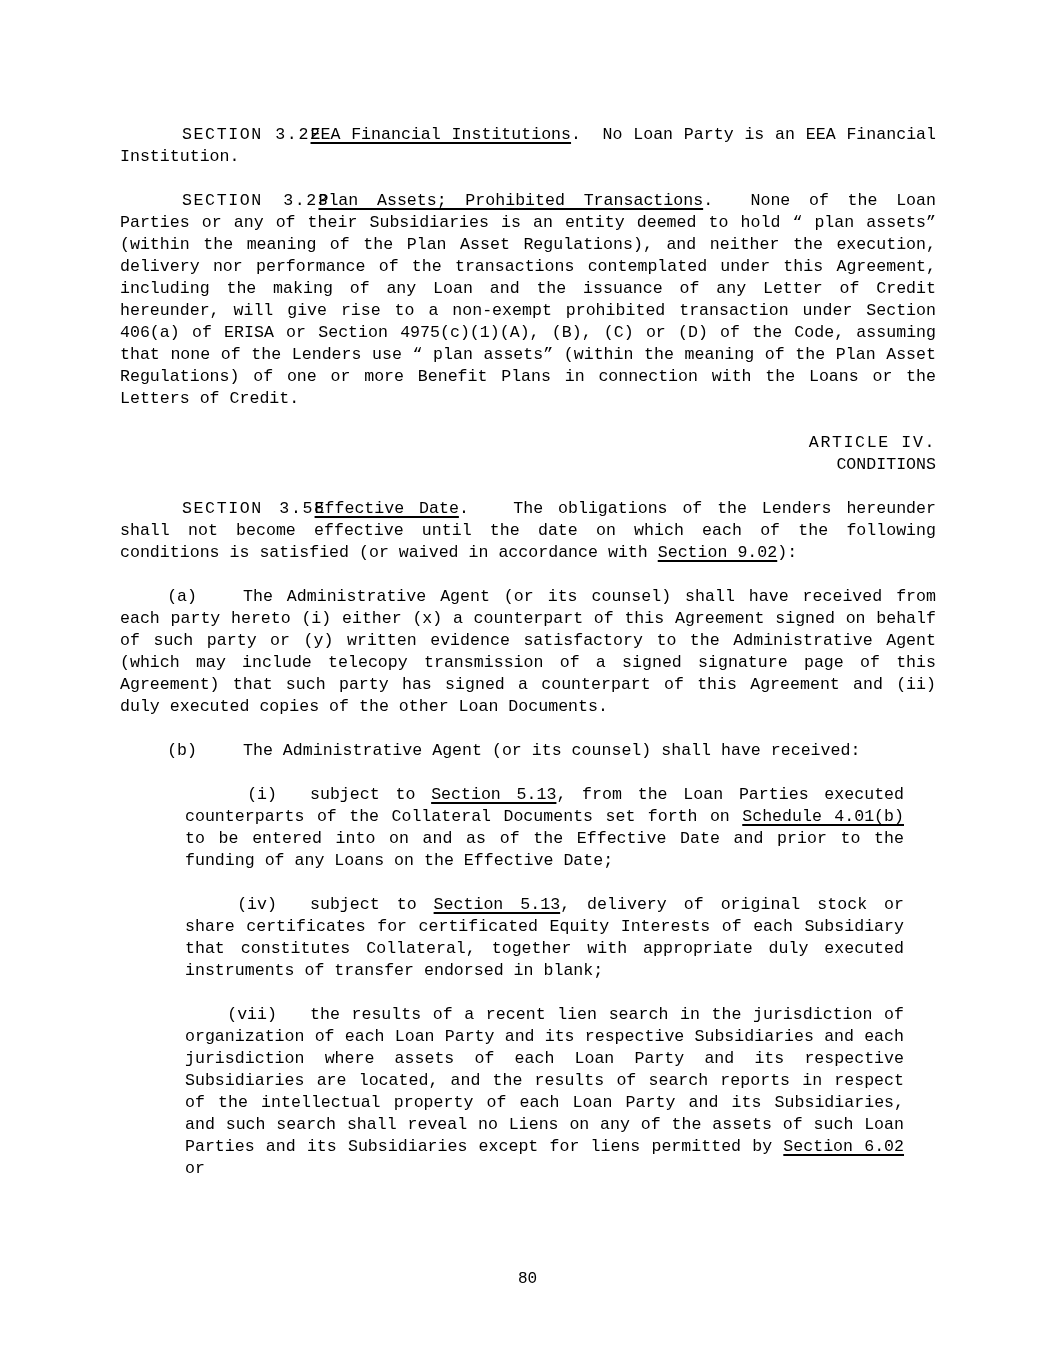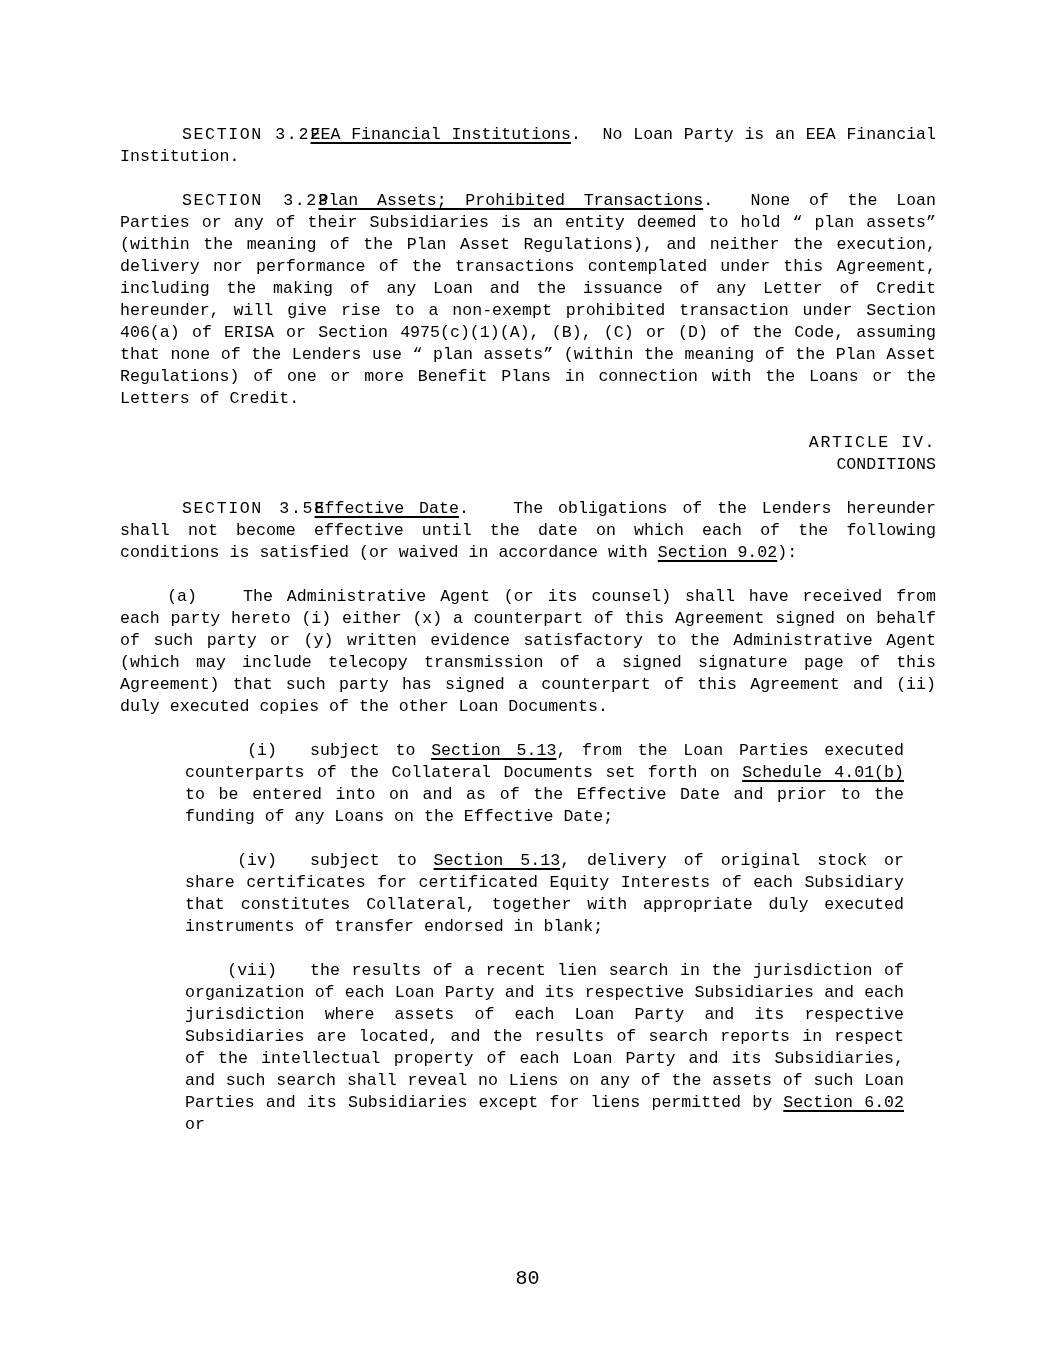--- a/index.html
+++ b/index.html
@@ -16,38 +16,39 @@
   .content{position:absolute;left:120px;top:124px;width:816px;}
   .para{margin:0 0 22px 0;text-align:justify;}
   .sec{text-indent:62px;}
   .seclabel{letter-spacing:1.6px;white-space:nowrap;}
   .u{text-decoration:underline;text-decoration-thickness:1.5px;text-underline-offset:2.5px;}
   .ov{margin-left:-11px;}
   .head{margin:0 0 22px 0;text-align:right;}
   .abwrap{display:inline-block;width:123px;padding-right:46px;box-sizing:border-box;text-align:right;}
   .sub{margin-left:65px;margin-right:32px;}
   .romwrap{display:inline-block;width:125px;padding-right:33px;box-sizing:border-box;text-align:right;}
-  .pagenum{position:absolute;top:1268px;left:0;width:100%;text-align:center;font-size:20px;}
+  .pagenum{position:absolute;top:1268px;left:0;width:100%;text-align:center;font-size:16px;}
 </style>
 </head>
 <body>
 
 <div class="page">
   <div class="content">
 
     <p class="para sec"><span class="seclabel">SECTION 3.22</span><span class="u ov">EEA Financial Institutions</span><span>.&nbsp; No Loan Party is an EEA Financial Institution.</span></p>
 
     <p class="para sec"><span class="seclabel">SECTION 3.23</span><span class="u ov">Plan Assets; Prohibited Transactions</span><span>.&nbsp; None of the Loan Parties or any of their Subsidiaries is an entity deemed to hold “ plan assets” (within the meaning of the Plan Asset Regulations), and neither the execution, delivery nor performance of the transactions contemplated under this Agreement, including the making of any Loan and the issuance of any Letter of Credit hereunder, will give rise to a non-exempt prohibited transaction under Section 406(a) of ERISA or Section 4975(c)(1)(A), (B), (C) or (D) of the Code, assuming that none of the Lenders use “ plan assets” (within the meaning of the Plan Asset Regulations) of one or more Benefit Plans in connection with the Loans or the Letters of Credit.</span></p>
 
     <p class="head"><span class="seclabel">ARTICLE IV.</span><br><span>CONDITIONS</span></p>
 
     <p class="para sec"><span class="seclabel">SECTION 3.58</span><span class="u ov">Effective Date</span><span>.&nbsp;&nbsp; The obligations of the Lenders hereunder shall not become effective until the date on which each of the following conditions is satisfied (or waived in accordance with </span><span class="u">Section 9.02</span><span>):</span></p>
 
     <p class="para"><span class="abwrap"><span>(a)</span></span><span>The Administrative Agent (or its counsel) shall have received from each party hereto (i) either (x) a counterpart of this Agreement signed on behalf of such party or (y) written evidence satisfactory to the Administrative Agent (which may include telecopy transmission of a signed signature page of this Agreement) that such party has signed a counterpart of this Agreement and (ii) duly executed copies of the other Loan Documents.</span></p>
 
+    <p class="para"><span class="abwrap"><span>(b)</span></span><span>The Administrative Agent (or its counsel) shall have received:</span></p>
 
     <p class="para sub"><span class="romwrap"><span>(i)</span></span><span>subject to </span><span class="u">Section 5.13</span><span>, from the Loan Parties executed counterparts of the Collateral Documents set forth on </span><span class="u">Schedule 4.01(b)</span><span> to be entered into on and as of the Effective Date and prior to the funding of any Loans on the Effective Date;</span></p>
 
 
 
     <p class="para sub"><span class="romwrap"><span>(iv)</span></span><span>subject to </span><span class="u">Section 5.13</span><span>, delivery of original stock or share certificates for certificated Equity Interests of each Subsidiary that constitutes Collateral, together with appropriate duly executed instruments of transfer endorsed in blank;</span></p>
 
 
 
     <p class="para sub"><span class="romwrap"><span>(vii)</span></span><span>the results of a recent lien search in the jurisdiction of organization of each Loan Party and its respective Subsidiaries and each jurisdiction where assets of each Loan Party and its respective Subsidiaries are located, and the results of search reports in respect of the intellectual property of each Loan Party and its Subsidiaries, and such search shall reveal no Liens on any of the assets of such Loan Parties and its Subsidiaries except for liens permitted by </span><span class="u">Section 6.02</span><span> or</span></p>

